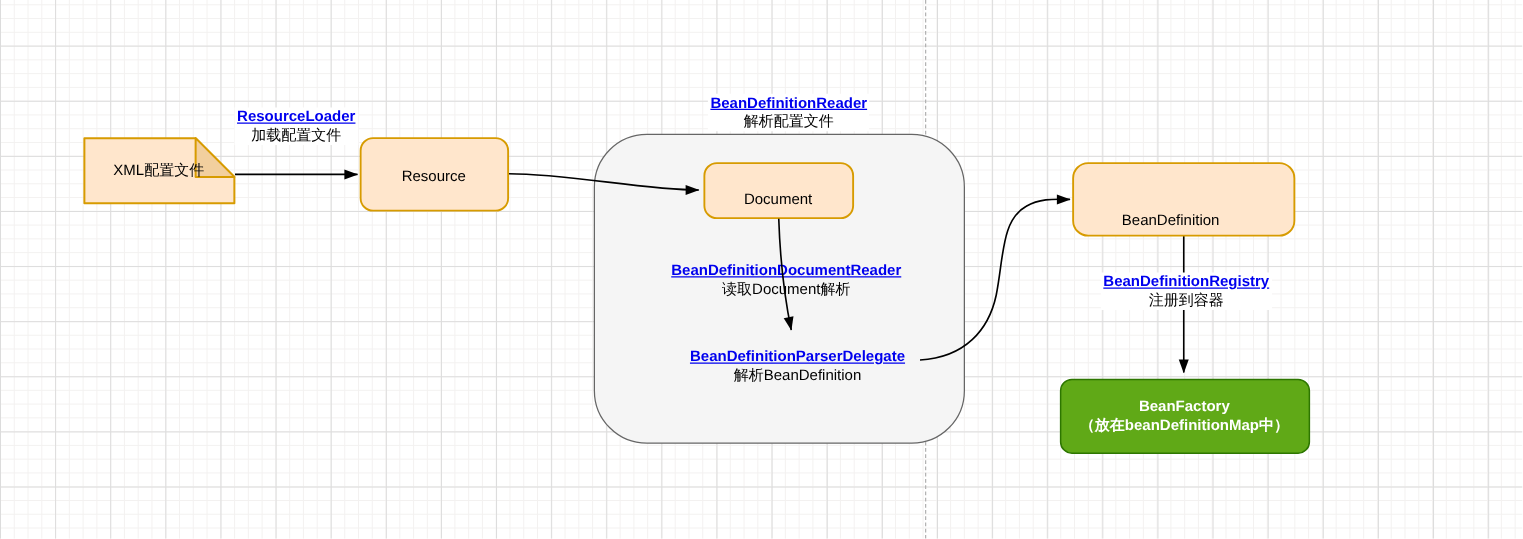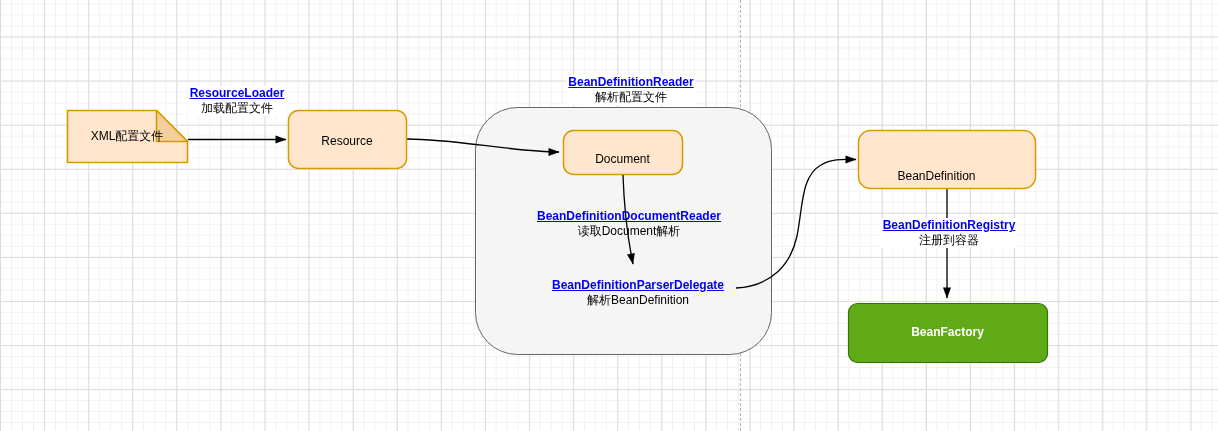--- a/index.html
+++ b/index.html
@@ -84,20 +84,21 @@
   <div class="nodelabel" style="left:563px;top:130px;width:119px;height:58px;">
     <span>Document</span>
   </div>
 
   <div class="nodelabel" style="left:858px;top:130px;width:157px;height:58px;margin-top:17px;">
     <span>BeanDefinition</span>
   </div>
 
   <div class="nodelabel" style="left:848px;top:303px;width:199px;height:59px;">
     <span class="white">BeanFactory</span>
+    <span class="white">（放在beanDefinitionMap中）</span>
   </div>
 
   <div class="elabel" style="left:237px;top:86px;">
     <div class="dlink">ResourceLoader</div>
     <div class="desc">加载配置文件</div>
   </div>
 
   <div class="elabel" style="left:631px;top:75px;">
     <div class="dlink">BeanDefinitionReader</div>
     <div class="desc">解析配置文件</div>

